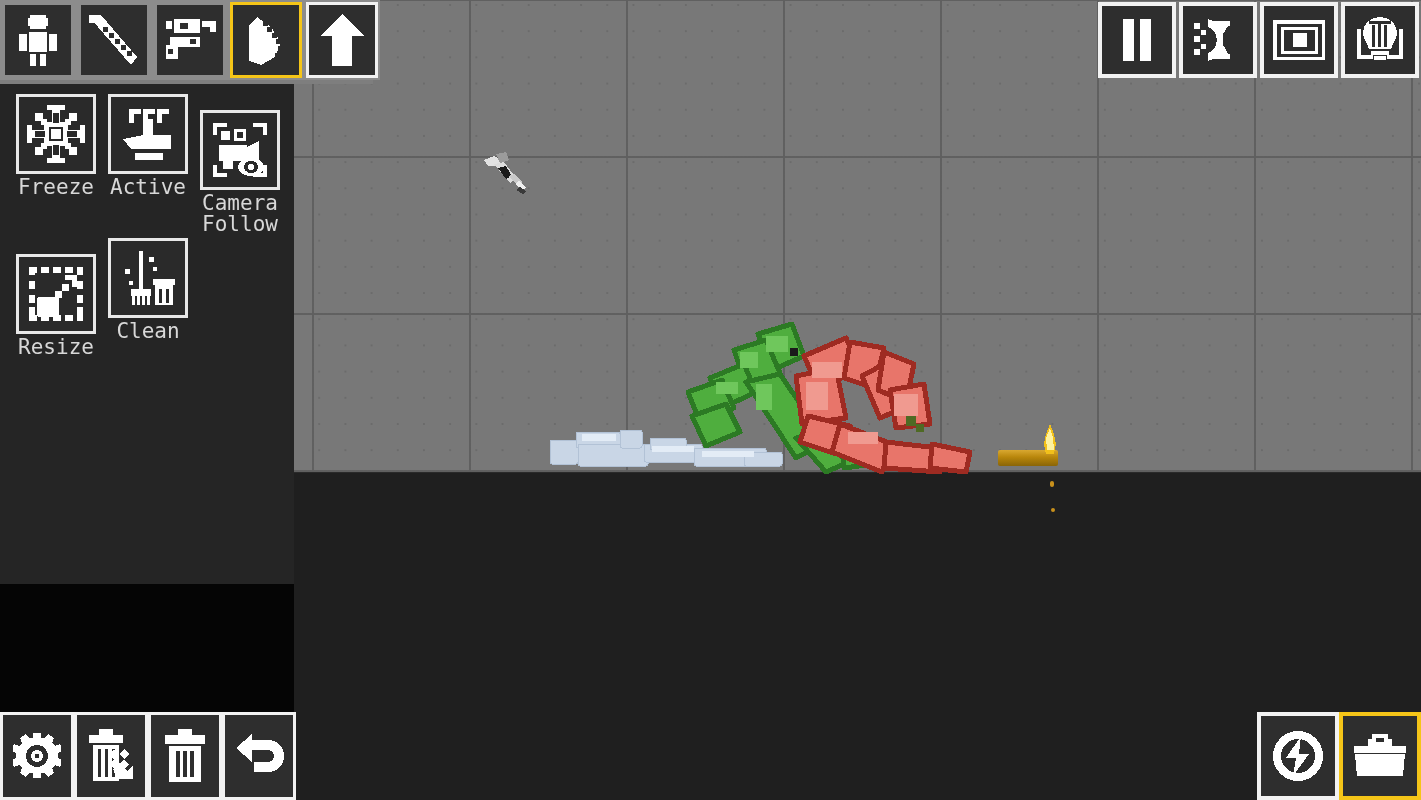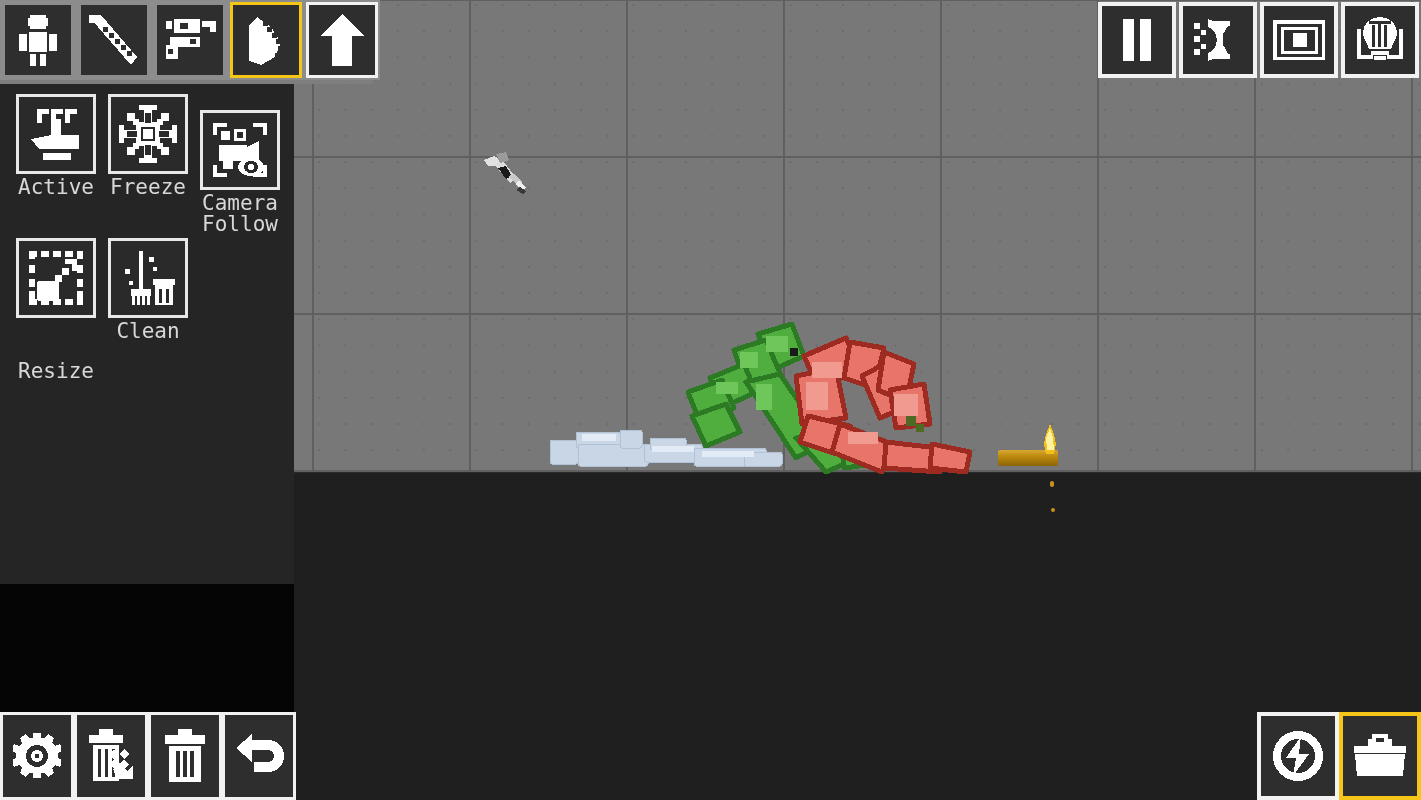--- a/index.html
+++ b/index.html
@@ -289,39 +289,20 @@
 
     <div class="tbtn">
       <svg width="46" height="56" viewBox="0 0 46 56">
         <polygon points="23,2 45,24 33,24 33,54 13,54 13,24 1,24" fill="#fff"></polygon>
       </svg>
     </div>
   </div>
 
   <div id="left-panel">
     <div class="grid-tools">
-
-      <div class="tool">
-        <div class="tool-icon">
-          <svg width="58" height="58" viewBox="0 0 58 58">
-            <g fill="#fff">
-              <rect x="10" y="4" width="5" height="14"></rect>
-                <rect x="10" y="4" width="12" height="5"></rect>
-              <rect x="24" y="4" width="5" height="14"></rect>
-                <rect x="24" y="4" width="12" height="5"></rect>
-              <rect x="38" y="4" width="5" height="14"></rect>
-                <rect x="38" y="4" width="12" height="5"></rect>
-              <rect x="24" y="14" width="10" height="22"></rect>
-              <path d="M4,34 L24,30 L52,30 L52,44 L12,44 Z"></path>
-              <rect x="16" y="48" width="28" height="7"></rect>
-            </g>
-          </svg>
-        </div>
-        <div class="tool-label">Active</div>
-      </div>
 
       <div class="tool">
         <div class="tool-icon">
           <svg width="58" height="58" viewBox="0 0 58 58">
             <g fill="#fff">
               <rect x="25" y="2" width="8" height="54"></rect>
               <rect x="2" y="25" width="54" height="8"></rect>
               <rect x="8" y="8" width="8" height="8" transform="rotate(0)"></rect>
               <rect x="42" y="8" width="8" height="8"></rect>
               <rect x="8" y="42" width="8" height="8"></rect>
@@ -342,20 +323,39 @@
               <rect x="26" y="40" width="6" height="10"></rect>
               <rect x="8" y="26" width="10" height="6"></rect>
               <rect x="40" y="26" width="10" height="6"></rect>
             </g>
             <rect x="24" y="24" width="10" height="10" fill="#fff"></rect>
           </svg>
         </div>
         <div class="tool-label">Freeze</div>
       </div>
 
+      <div class="tool">
+        <div class="tool-icon">
+          <svg width="58" height="58" viewBox="0 0 58 58">
+            <g fill="#fff">
+              <rect x="10" y="4" width="5" height="14"></rect>
+                <rect x="10" y="4" width="12" height="5"></rect>
+              <rect x="24" y="4" width="5" height="14"></rect>
+                <rect x="24" y="4" width="12" height="5"></rect>
+              <rect x="38" y="4" width="5" height="14"></rect>
+                <rect x="38" y="4" width="12" height="5"></rect>
+              <rect x="24" y="14" width="10" height="22"></rect>
+              <path d="M4,34 L24,30 L52,30 L52,44 L12,44 Z"></path>
+              <rect x="16" y="48" width="28" height="7"></rect>
+            </g>
+          </svg>
+        </div>
+        <div class="tool-label">Active</div>
+      </div>
+
 
       <div class="tool" style="margin-top:16px;">
         <div class="tool-icon">
           <svg width="58" height="58" viewBox="0 0 58 58">
             <g fill="#fff">
               <rect x="2" y="2" width="14" height="4"></rect>
                 <rect x="2" y="2" width="4" height="12"></rect>
               <rect x="42" y="2" width="14" height="4"></rect>
                 <rect x="52" y="2" width="4" height="12"></rect>
               <rect x="2" y="52" width="14" height="4"></rect>
@@ -373,21 +373,21 @@
               <ellipse cx="40" cy="46" rx="13" ry="9" fill="#fff"></ellipse>
               <ellipse cx="40" cy="46" rx="7" ry="6" fill="#2a2a2a"></ellipse>
               <circle cx="40" cy="46" r="3" fill="#fff"></circle>
             </g>
           </svg>
         </div>
         <div class="tool-label">Camera Follow</div>
       </div>
 
 
-      <div class="tool" style="margin-top:2px;gap:40px;">
+      <div class="tool" style="margin-top:18px;">
         <div class="tool-icon">
           <svg width="58" height="58" viewBox="0 0 58 58">
             <g fill="#fff">
               <rect x="2" y="2" width="8" height="6"></rect>
                 <rect x="14" y="2" width="8" height="6"></rect>
               <rect x="26" y="2" width="8" height="6"></rect>
                 <rect x="38" y="2" width="8" height="6"></rect>
               <rect x="50" y="2" width="6" height="6"></rect>
               <rect x="2" y="50" width="8" height="6"></rect>
                 <rect x="14" y="50" width="8" height="6"></rect>

